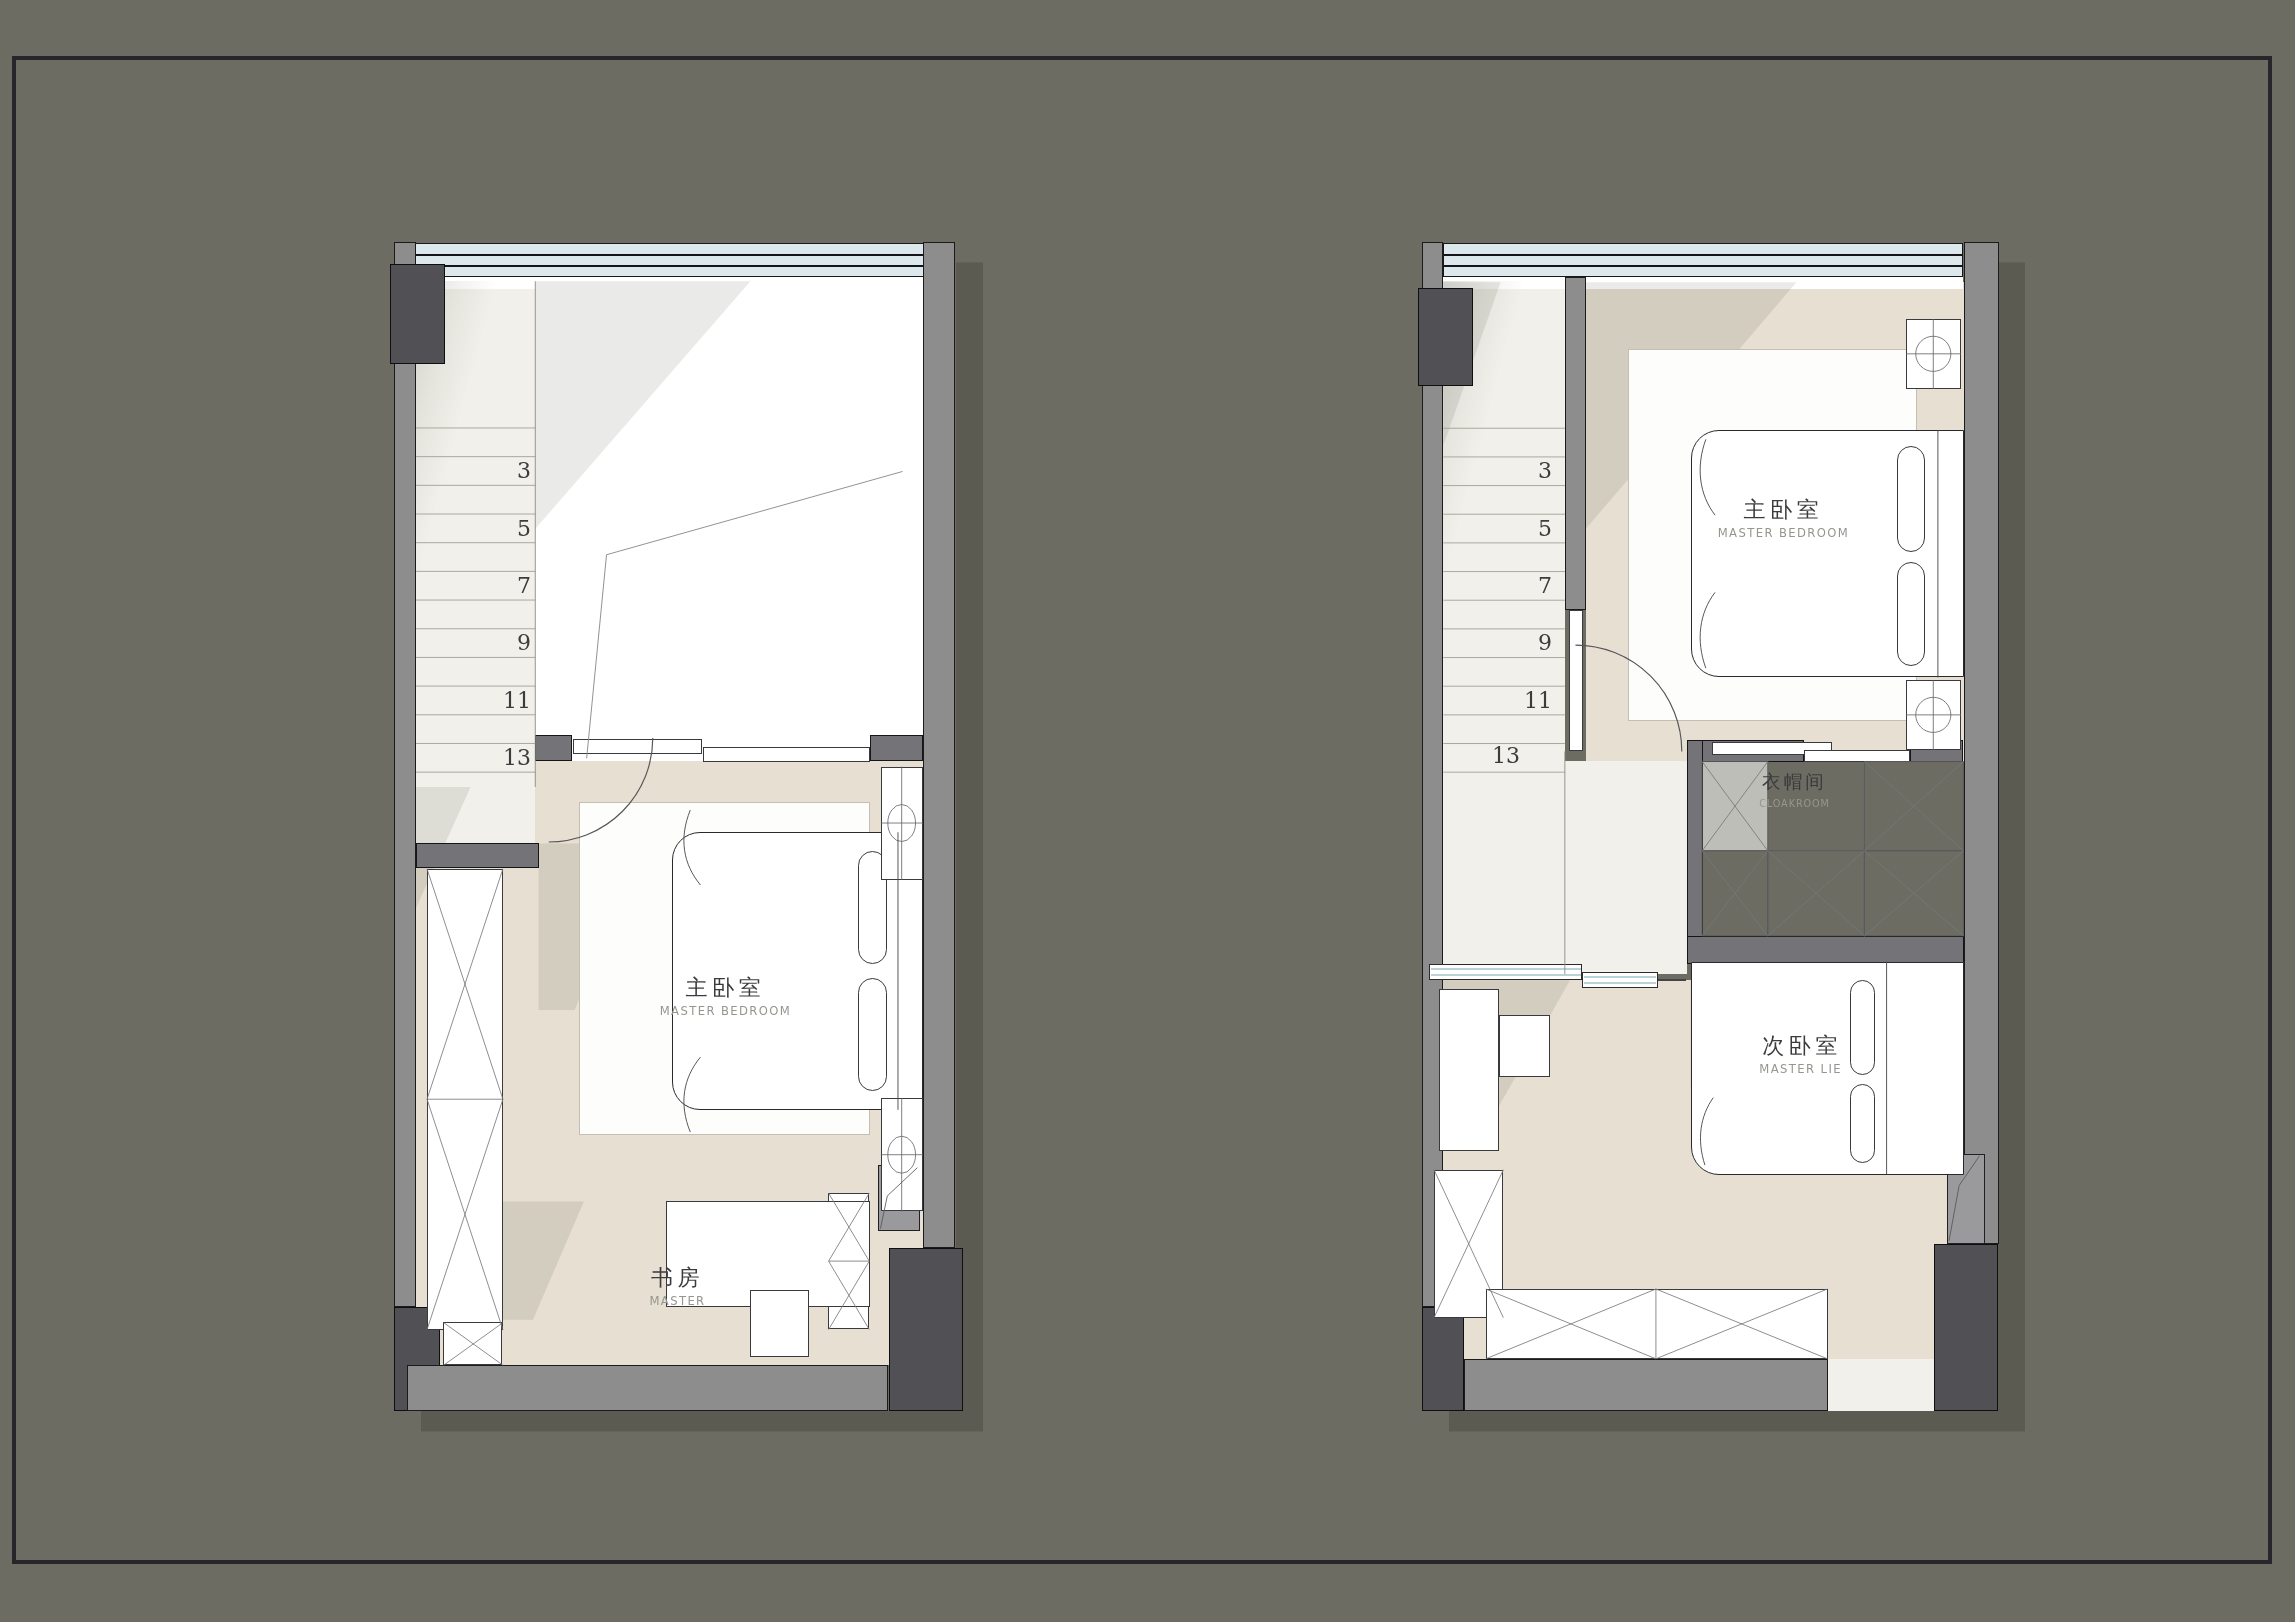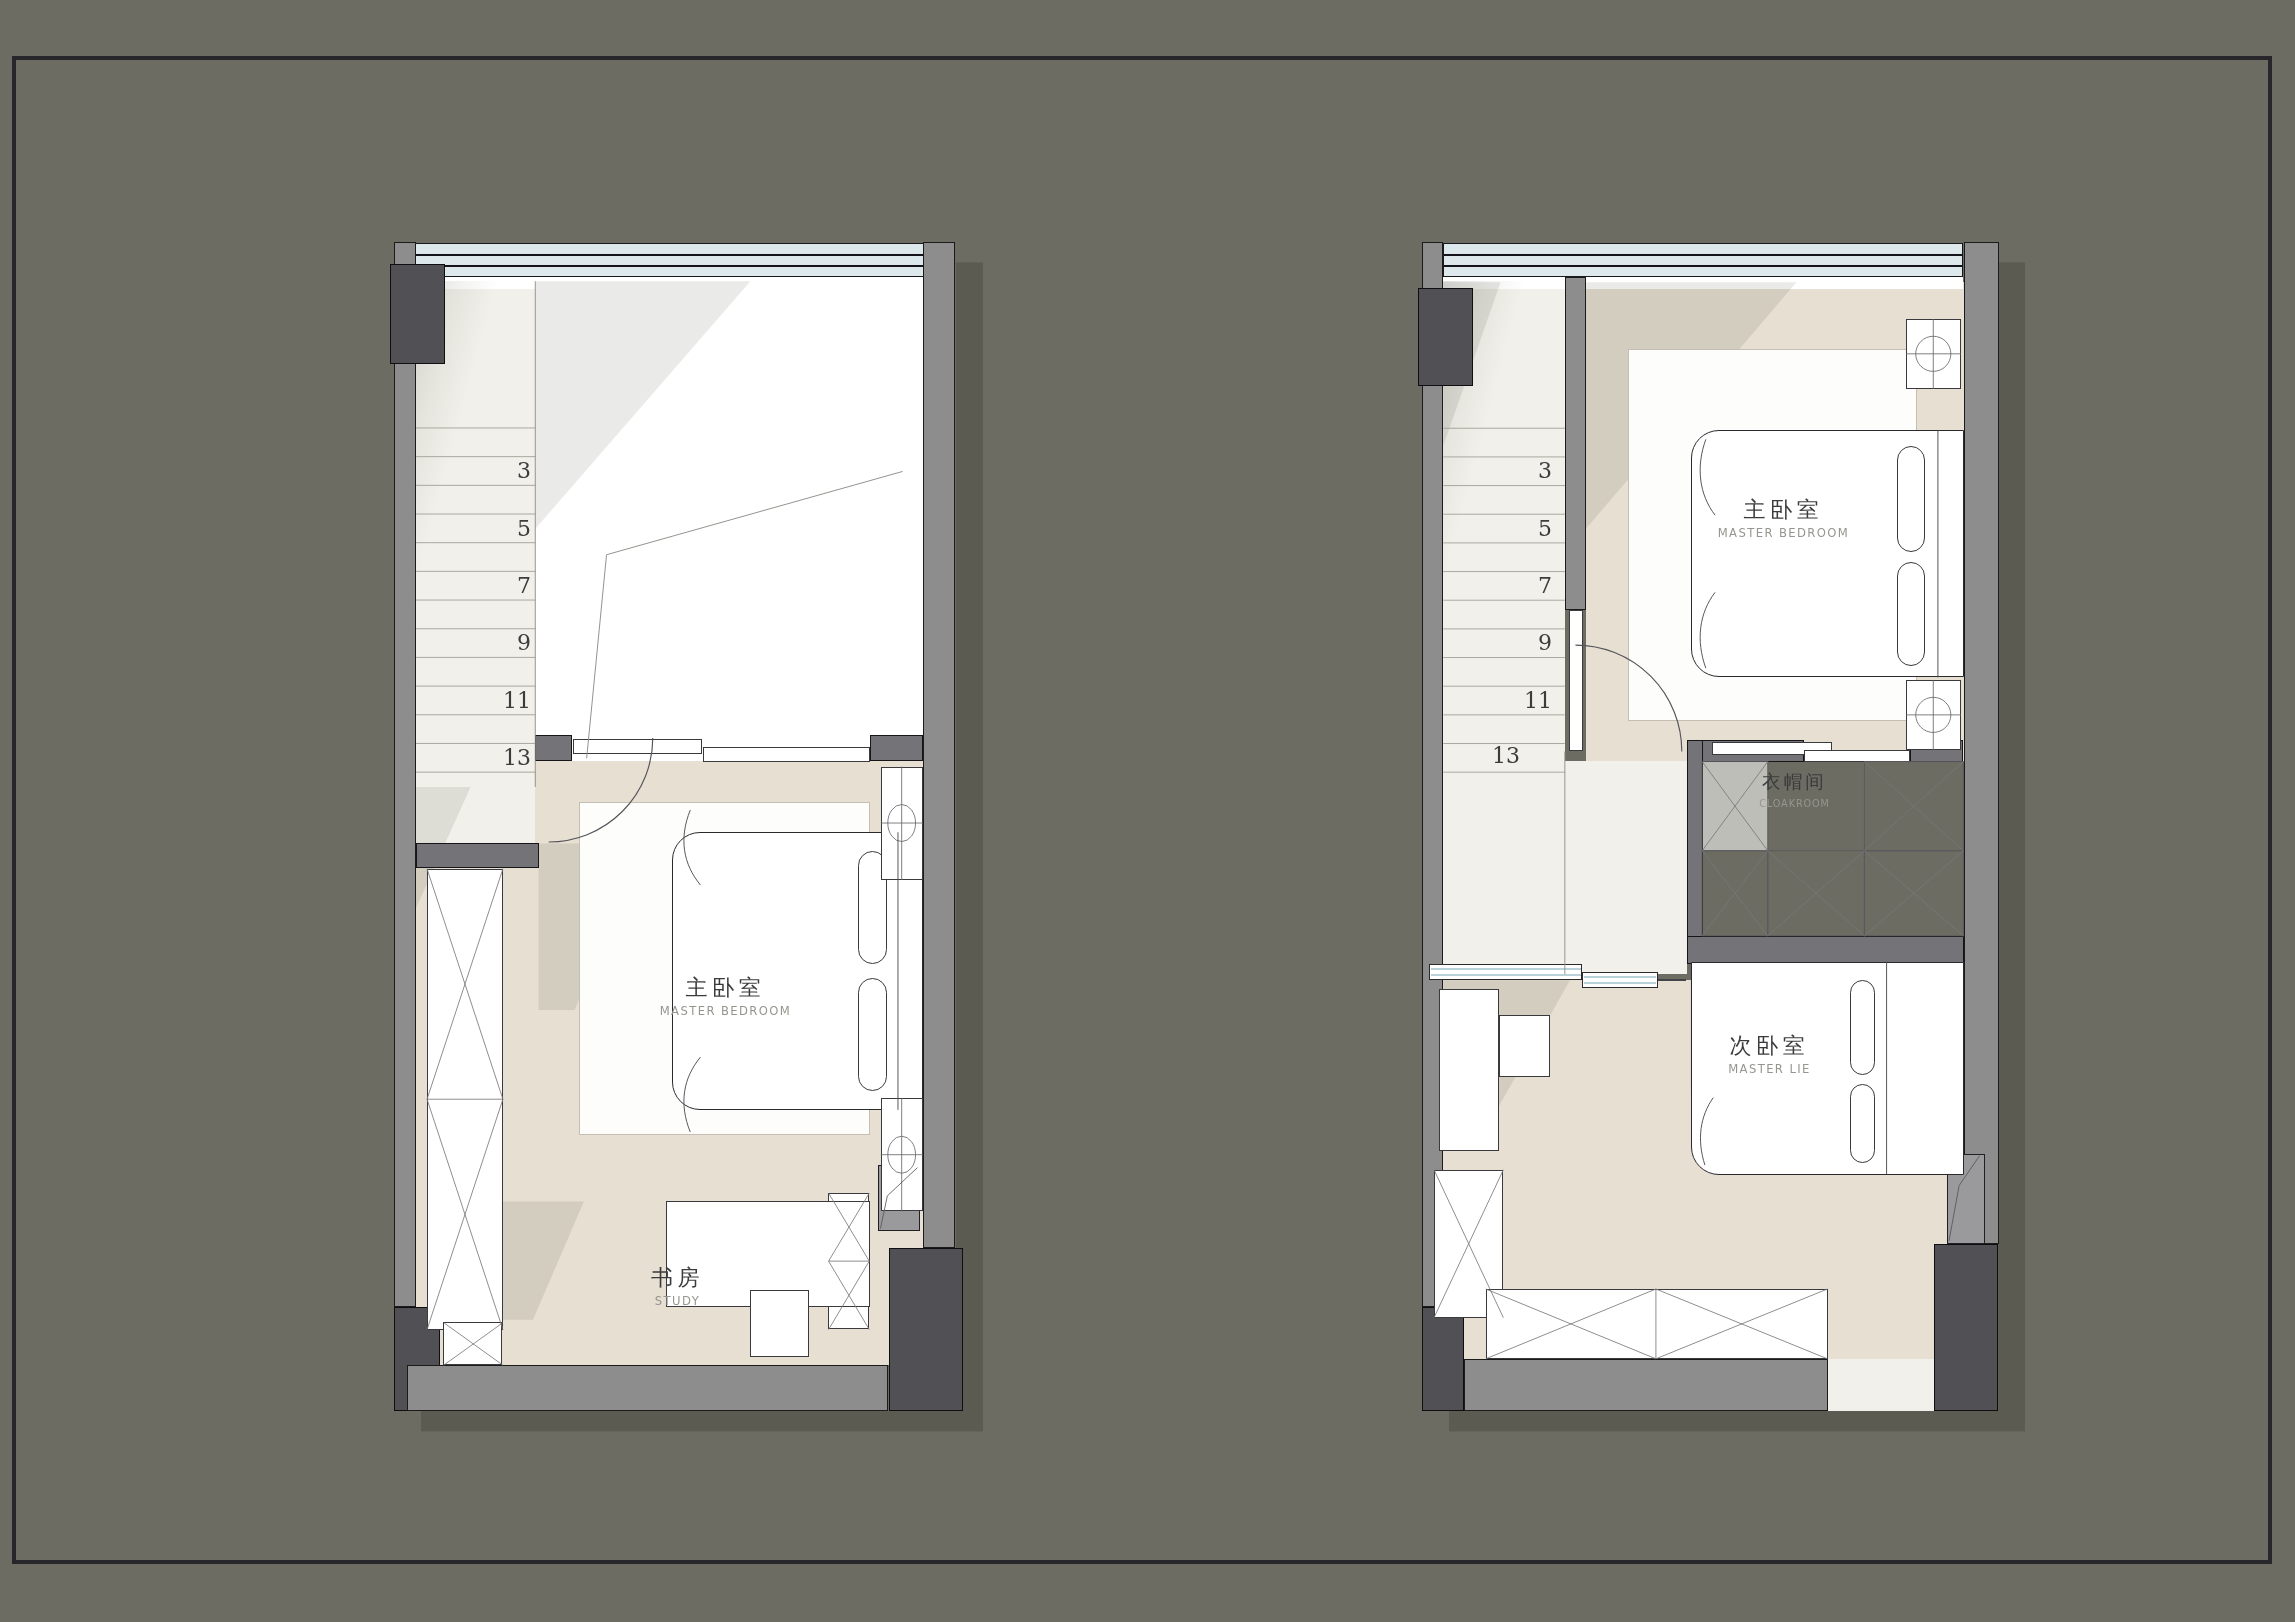--- a/index.html
+++ b/index.html
@@ -154,21 +154,21 @@
   <span class="snum" style="left:81px;top:386px;">9</span>
   <span class="snum" style="left:81px;top:444px;">11</span>
   <span class="snum" style="left:81px;top:501px;">13</span>
 
   <div class="rlabel" style="left:248px;top:731px;width:167px;">
     <span class="cn">主卧室</span>
     <span class="en">MASTER BEDROOM</span>
   </div>
   <div class="rlabel" style="left:200px;top:1021px;width:167px;">
     <span class="cn">书房</span>
-    <span class="en">STUDY</span>
+    <span class="en">MASTER</span>
   </div>
 </div>
 
 <div class="plan" id="planB">
 
   <div class="abs floor-beige" style="left:164px;top:40px;width:378px;height:480px;"></div>
   <div class="abs floor-off" style="left:21px;top:40px;width:122px;height:692px;"></div>
   <div class="abs floor-off" style="left:143px;top:519px;width:122px;height:213px;"></div>
   <div class="abs floor-beige" style="left:21px;top:738px;width:520px;height:379px;"></div>
   <div class="abs floor-off" style="left:406px;top:1117px;width:107px;height:52px;"></div>
@@ -304,18 +304,18 @@
   <span class="snum" style="left:56px;top:499px;text-align:center;">13</span>
 
   <div class="rlabel" style="left:278px;top:253px;width:167px;">
     <span class="cn">主卧室</span>
     <span class="en">MASTER BEDROOM</span>
   </div>
   <div class="rlabel" style="left:303px;top:527px;width:139px;">
     <span class="cn-s">衣帽间</span>
     <span class="en-s">CLOAKROOM</span>
   </div>
-  <div class="rlabel" style="left:264px;top:789px;width:167px;">
+  <div class="rlabel" style="left:253px;top:789px;width:167px;text-align:right;">
     <span class="cn">次卧室</span>
     <span class="en">MASTER LIE</span>
   </div>
 </div>
 
 
 </body></html>

